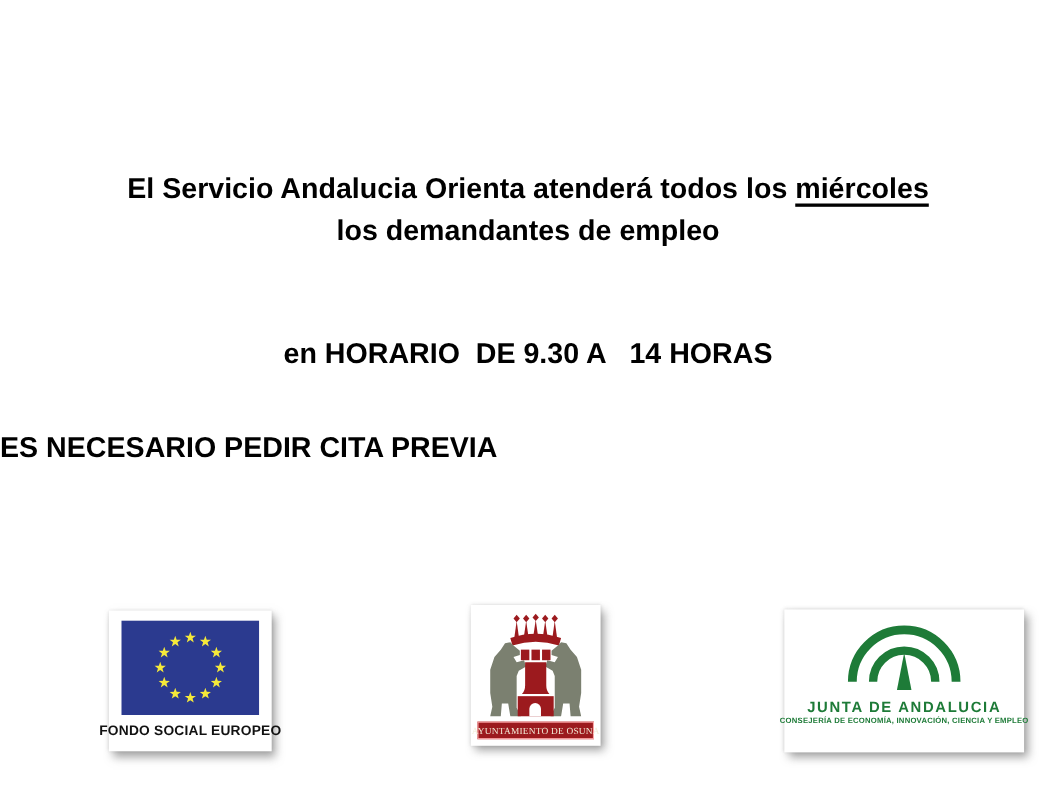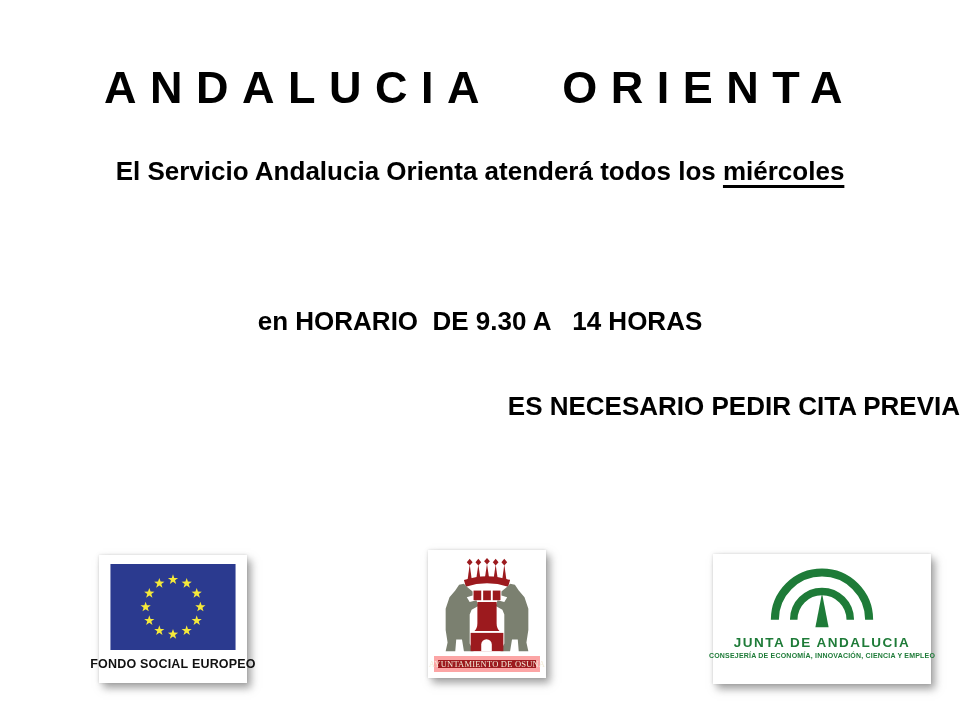--- a/index.html
+++ b/index.html
@@ -29,21 +29,21 @@
   }
   .bl { white-space: pre-wrap; }
   .u { text-decoration: underline; text-decoration-thickness: 2.5px; text-underline-offset: 5px; }
 
   .schedule {
     position: absolute; left: 0; right: 0; top: 306px;
     text-align: center; white-space: pre-wrap;
   }
   .cita {
     position: absolute; left: 0; right: 0; top: 388px;
-    text-align: right; line-height: 37px;
+    text-align: left; line-height: 37px;
   }
 
   
   .logobox {
     position: absolute;
     background: #ffffff;
     box-shadow: 4px 5px 8px rgba(105,105,105,0.62), 0 0 3px rgba(170,170,170,0.45);
     display: flex; flex-direction: column; align-items: center;
   }
   .eu-box    { left: 99px;  top: 555px; width: 148px; height: 128px; text-align: center; }
@@ -55,21 +55,21 @@
     font-size: 12.5px; font-weight: bold; color: #111;
     white-space: nowrap; letter-spacing: 0.2px;
   }
   .eu-flag-svg { margin-top: 9px; display: block; }
 
   .osuna-svg { margin-top: 5px; display: block; }
   .osuna-band {
     margin-top: 1px;
     width: 106px; height: 16px;
     background: var(--osuna_red, #9c1a1e);
-    border: 4px solid #fca5a5;
+    border: 1px solid #fca5a5;
     box-sizing: border-box;
     display: flex; align-items: center; justify-content: center;
     font-family: "Liberation Serif", serif;
     font-size: 8.5px; color: #f3ecd8;
     white-space: nowrap; letter-spacing: 0.2px;
   }
 
   .junta-svg { margin-top: 13px; display: block; }
   .junta-title {
     margin-top: 4px;
@@ -82,24 +82,24 @@
     font-size: 7px; font-weight: bold;
     color: var(--junta_green, #1e7b38);
     letter-spacing: 0.2px; white-space: nowrap;
   }
 </style>
 </head>
 <body>
 
 <div class="slide">
 
-  <div class="title">ANDALUCIA ORIENTA</div>
 
   <div class="para bodytext">
     <div class="bl"><span>El Servicio Andalucia Orienta atenderá todos los </span><span class="u">miércoles</span></div>
+    <div class="bl">los demandantes de empleo</div>
   </div>
 
   <div class="schedule bodytext">en HORARIO  DE 9.30 A   14 HORAS</div>
 
   <div class="cita bodytext">
     <div>ES NECESARIO PEDIR CITA PREVIA</div>
   </div>
 
   <div class="logobox eu-box">
     <svg class="eu-flag-svg" width="126" height="86" viewBox="0 0 128 88" xmlns="http://www.w3.org/2000/svg">

